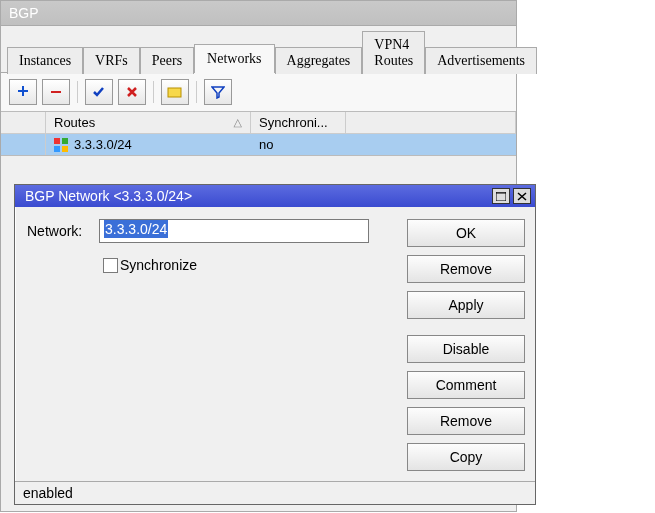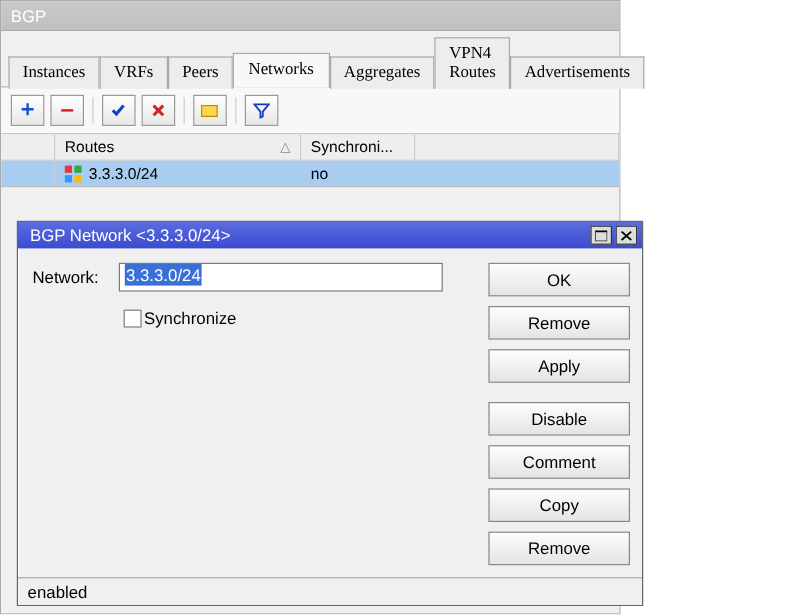--- a/index.html
+++ b/index.html
@@ -337,22 +337,22 @@
             <span class="checkbox"></span>
             <span style="font-size:14px;text-align:center;">Synchronize</span>
           </div>
         </div>
         <div class="btn-col">
           <div class="dlg-btn">OK</div>
           <div class="dlg-btn">Remove</div>
           <div class="dlg-btn">Apply</div>
           <div class="dlg-btn spaced">Disable</div>
           <div class="dlg-btn">Comment</div>
+          <div class="dlg-btn">Remove</div>
           <div class="dlg-btn">Copy</div>
-          <div class="dlg-btn">Remove</div>
         </div>
       </div>
       <div class="statusbar">enabled</div>
     </div>
 
     <div style="height:6px;"></div>
   </div>
 </div>
 
 </body></html>

